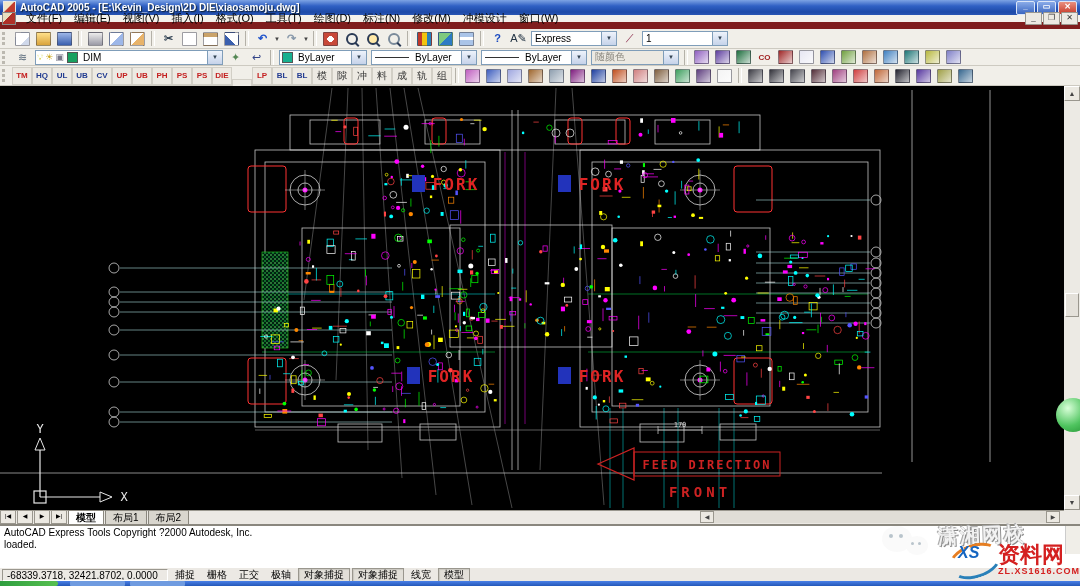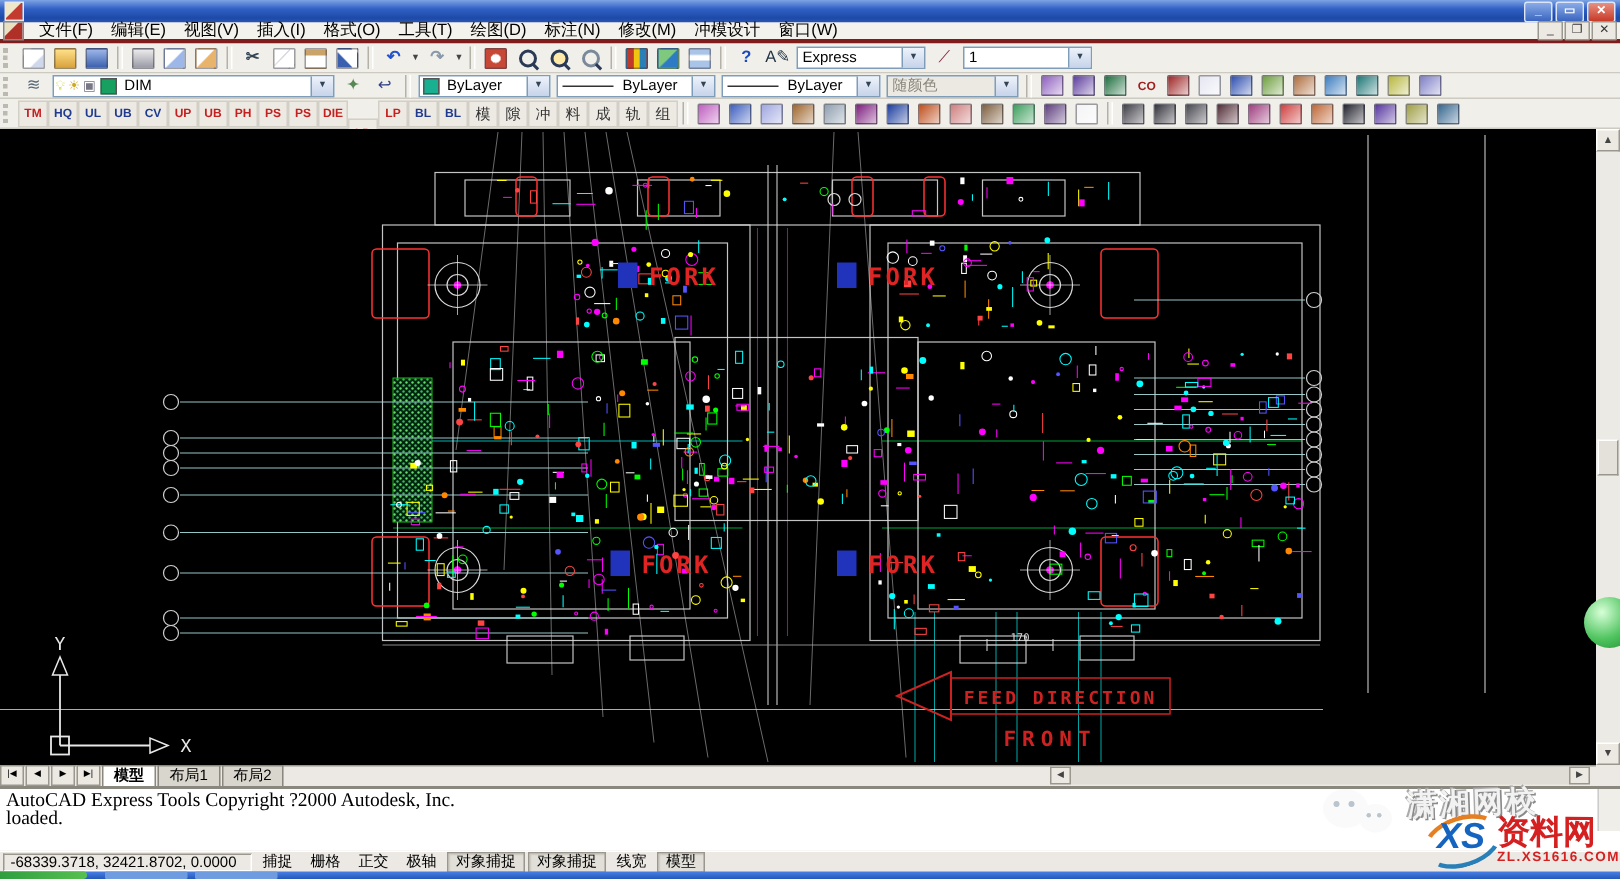--- a/index.html
+++ b/index.html
@@ -15,21 +15,21 @@
     background:linear-gradient(135deg,#f0e6c8 45%,#c23b2e 46%);flex:0 0 auto}
   .titlebar .ttl{white-space:nowrap;text-shadow:1px 1px 1px #123}
   .win-btns{margin-left:auto;display:flex;gap:2px;padding-right:3px}
   .wbtn{width:17px;height:12px;border:1px solid #dce6f8;border-radius:2px;color:#fff;
     font-size:8px;line-height:10px;text-align:center;
     background:linear-gradient(180deg,#8aabe8,#3a66c0)}
   .wbtn.close{background:linear-gradient(180deg,#e89080,#c83a28)}
 
   
   .menubar{position:absolute;left:0;top:15px;width:1080px;height:14px;background:#f4f2ec;
-    border-bottom:3px solid #7f1d1d;display:flex;align-items:center;box-sizing:border-box;font-size:11px}
+    border-bottom:7px solid #7f1d1d;display:flex;align-items:center;box-sizing:border-box;font-size:11px}
   .mdi-icon{width:12px;height:11px;margin:0 4px 0 2px;
     background:linear-gradient(135deg,#e8e0c0 40%,#b03028 41%);border:1px solid #888}
   .menu-item{padding:0 6px;height:13px;line-height:13px;white-space:nowrap}
   .mdi-btns{margin-left:auto;display:flex;gap:1px;padding-right:2px}
   .mbtn{width:15px;height:11px;background:#ece9e2;border:1px solid #9a978e;border-radius:1px;
     font-size:8px;line-height:9px;text-align:center;color:#333}
 
   
   .tb{position:absolute;left:0;width:1080px;background:#f1efe9;display:flex;align-items:center;
     box-sizing:border-box;border-bottom:1px solid #cdcac1}
@@ -93,21 +93,21 @@
     border:1px solid #8a877e;border-bottom:none;margin-right:1px;flex:0 0 auto}
   .tab.active{background:#fff;font-weight:bold}
   .hscroll{position:absolute;left:700px;top:511px;width:360px;height:12px;background:#e0ddd6}
   .hbtn{position:absolute;width:14px;height:12px;top:0;background:#ece9e2;border:1px solid #9a978e;
     box-sizing:border-box;font-size:6px;line-height:10px;text-align:center;color:#444}
   .corner{position:absolute;left:1064px;top:510px;width:16px;height:14px;background:#ece9e4}
 
   
   .cmd{position:absolute;left:0;top:524px;width:1080px;height:43px;background:#fff;
     border-top:2px solid #8a877e;box-sizing:border-box;
-    font-family:Liberation Serif, serif;font-size:13px}
+    font-family:Liberation Sans, sans-serif;font-size:10px}
   .cmd-history{height:26px;padding:1px 2px 0 4px;line-height:12px;white-space:pre}
   .cmd-prompt{border-top:1px solid #aaa;padding:1px 2px 0 4px;line-height:12px}
   .cmd-sb{position:absolute;right:0;top:0;width:14px;height:28px;background:#f0eee8;border-left:1px solid #ccc}
 
   
   .statusbar{position:absolute;left:0;top:567px;width:1080px;height:14px;background:#ece9e4;
     border-top:1px solid #fff;display:flex;align-items:center;font-size:10px;box-sizing:border-box}
   .coords{width:166px;height:12px;margin-left:2px;padding:0 4px;line-height:12px;
     border:1px solid #9a978e;border-bottom-color:#fff;border-right-color:#fff;background:#ece9e4;
     box-sizing:border-box;white-space:nowrap;overflow:hidden}
@@ -126,33 +126,34 @@
   .wm-wechat{left:882px;top:522px;width:58px;height:44px}
   .bub{position:absolute;background:rgba(250,250,250,.95);border-radius:50%}
   .bub.big{left:0;top:4px;width:30px;height:26px}
   .bub.small{left:24px;top:14px;width:22px;height:19px}
   .bub .eye{position:absolute;width:4px;height:4px;border-radius:50%;background:#b9c4cc}
   .wm-site{left:938px;top:522px;font-size:20px;font-weight:bold;letter-spacing:2px;
     color:#f2f2f2;text-shadow:1px 1px 0 #8a8a8a,-1px -1px 0 #aaa;transform:rotate(-2deg)}
   .wm-xs{left:950px;top:542px;width:46px;height:34px}
   .wm-xs .swoosh{position:absolute;left:-2px;top:2px;width:48px;height:28px;border:3px solid #e67e22;
     border-color:#e67e22 transparent #2980b9 transparent;border-radius:50%;transform:rotate(-18deg)}
-  .wm-xs .xstxt{position:absolute;left:8px;top:2px;font-size:24px;font-weight:bold;font-style:italic;
+  .wm-xs .xstxt{position:absolute;left:8px;top:2px;font-size:16px;font-weight:bold;font-style:italic;
     color:#1565c0;text-shadow:1px 1px 0 #fff}
   .wm-brand{left:998px;top:540px;font-size:22px;font-weight:bold;color:#d42020;
     text-shadow:1px 1px 0 rgba(255,255,255,.6)}
   .wm-url{left:998px;top:566px;font-size:9px;font-weight:bold;color:#d42020;letter-spacing:1px}
   .wm-sphere{left:1056px;top:398px;width:34px;height:34px;border-radius:50%;
     background:radial-gradient(circle at 35% 30%,#d8ffd8,#4fc45f 55%,#1f8e2f)}
 </style>
 </head>
 <body>
 
 <div class="titlebar">
   <div class="app-icon"></div>
+  <div class="ttl">AutoCAD 2005 - [E:\Kevin_Design\2D DIE\xiaosamoju.dwg]</div>
   <div class="win-btns">
     <div class="wbtn">_</div>
     <div class="wbtn">▭</div>
     <div class="wbtn close">✕</div>
   </div>
 </div>
 
 <div class="menubar">
   <div class="mdi-icon"></div>
   <div id="menu-items" style="display:flex">

